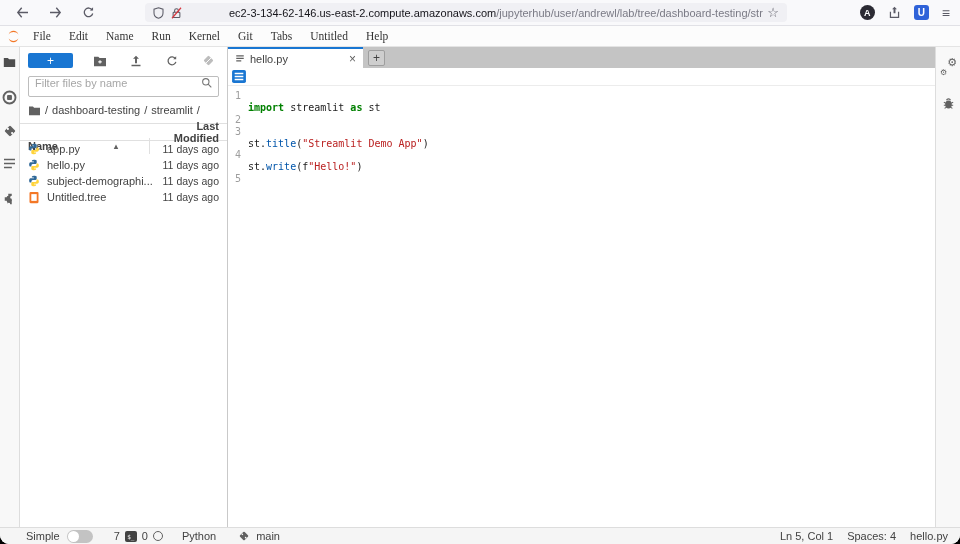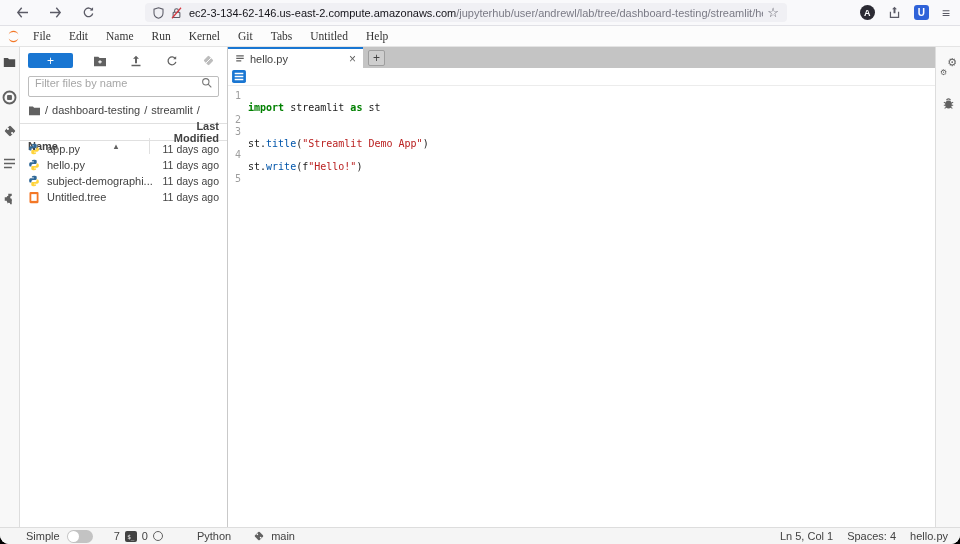--- a/index.html
+++ b/index.html
@@ -10,21 +10,21 @@
 
   
   .browser-bar { flex: 0 0 26px; background: #f9f9fb; border-bottom: 1px solid #e1e1e6;
     display: flex; align-items: center; padding: 0 10px; }
   .nav-btn { width: 24px; height: 20px; display: flex; align-items: center; justify-content: center;
     color: #5b5b66; margin-right: 9px; }
   .url-pill { width: 642px; height: 19px; background: #f0f0f4; border-radius: 4px;
     display: flex; align-items: center; padding: 0 8px; margin-left: 36px; font-size: 11px; }
   .url-pill .shield { margin-right: 7px; display: flex; }
   .url-pill .lock { margin-right: 7px; display: flex; }
-  .url-domain { color: #15141a; white-space: nowrap; }
+  .url-domain { color: #15141a; white-space: nowrap; margin-left: 40px; }
   .url-path { color: #7a7a85; white-space: nowrap; overflow: hidden; text-overflow: clip; flex: 1; }
   .url-star { color: #5b5b66; font-size: 13px; margin-left: 4px; }
   .chrome-right { margin-left: auto; display: flex; align-items: center; gap: 13px; }
   .badge-a { width: 15px; height: 15px; border-radius: 50%; background: #2b2a33; color: #fff;
     font-size: 9px; font-weight: bold; display: flex; align-items: center; justify-content: center; }
   .badge-u { width: 15px; height: 15px; border-radius: 3px; background: #2f62d8; color: #fff;
     font-size: 10px; font-weight: bold; display: flex; align-items: center; justify-content: center; }
   .hamburger { color: #5b5b66; font-size: 14px; }
 
   
@@ -380,21 +380,21 @@
 
   <div class="statusbar">
     <span class="sb-item">Simple</span>
     <span class="toggle">
         <span class="knob"></span>
       </span>
     <span class="sb-item" style="margin-left:21px">7</span>
     <span class="term-badge">$_</span>
     <span class="sb-item">0</span>
     <span class="kernel-circle"></span>
-    <span class="sb-item" style="margin-left:29px">Python</span>
+    <span class="sb-item" style="margin-left:14px">Python</span>
     <span class="sb-item" style="margin-left:22px;display:flex">
       <svg width="12" height="12" viewBox="0 0 16 16">
           <rect x="3.6" y="3.6" width="8.8" height="8.8" rx="1.4" fill="#616161" transform="rotate(45 8 8)"></rect>
           <circle cx="5.8" cy="5.8" r="1.1" fill="#fff"></circle>
           <circle cx="10.2" cy="10.2" r="1.1" fill="#fff"></circle>
         </svg>
     </span>
     <span class="sb-item" style="margin-left:6px">main</span>
     <div class="sb-right">
       <span>Ln 5, Col 1</span>

